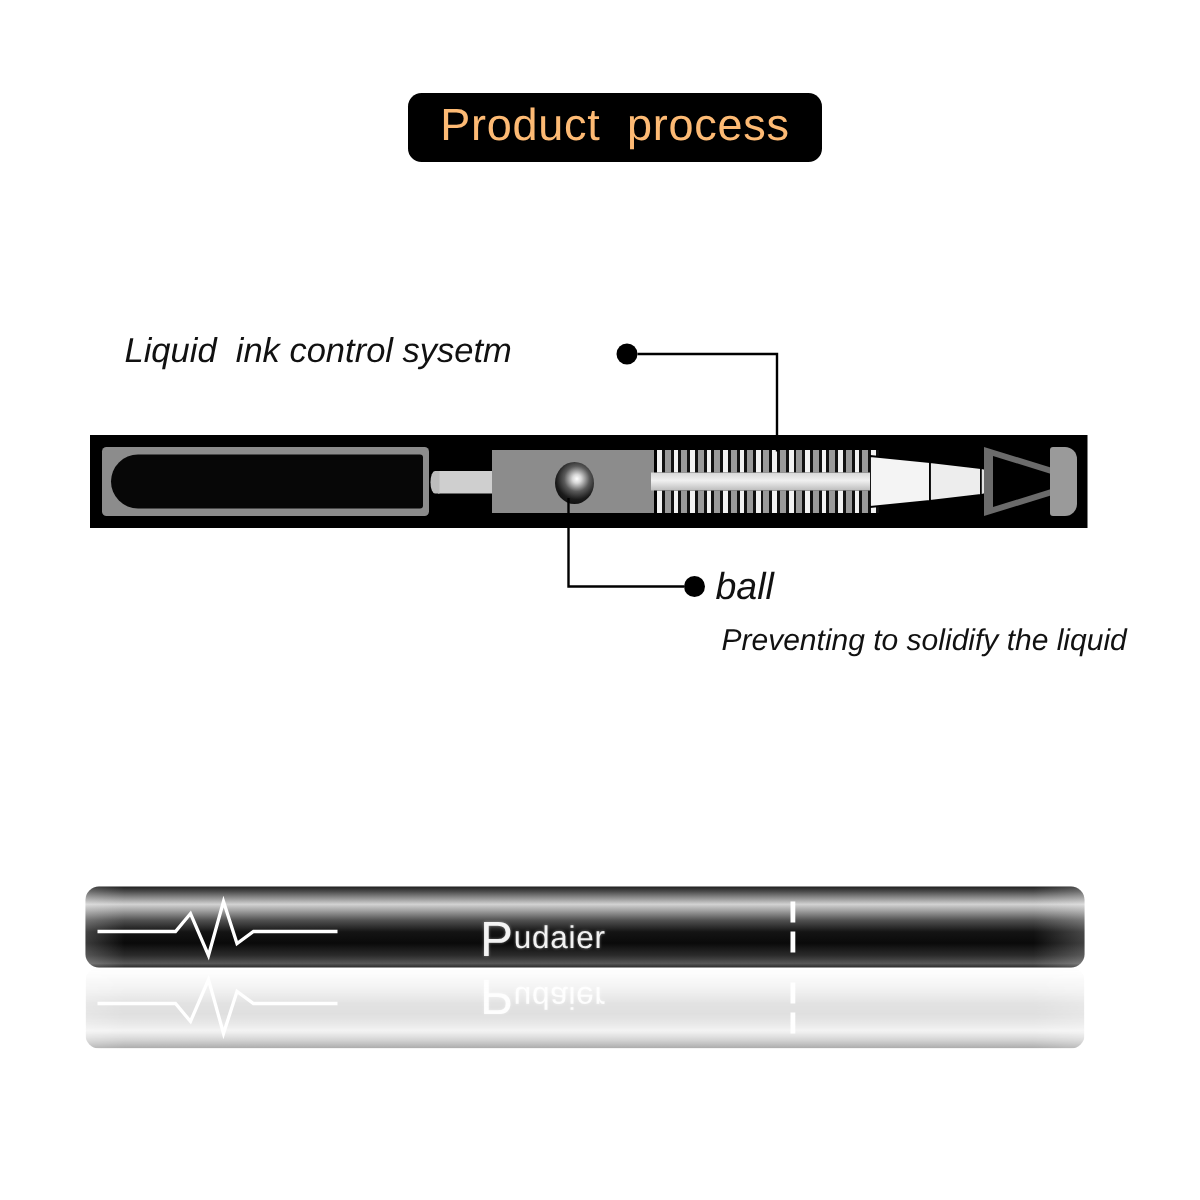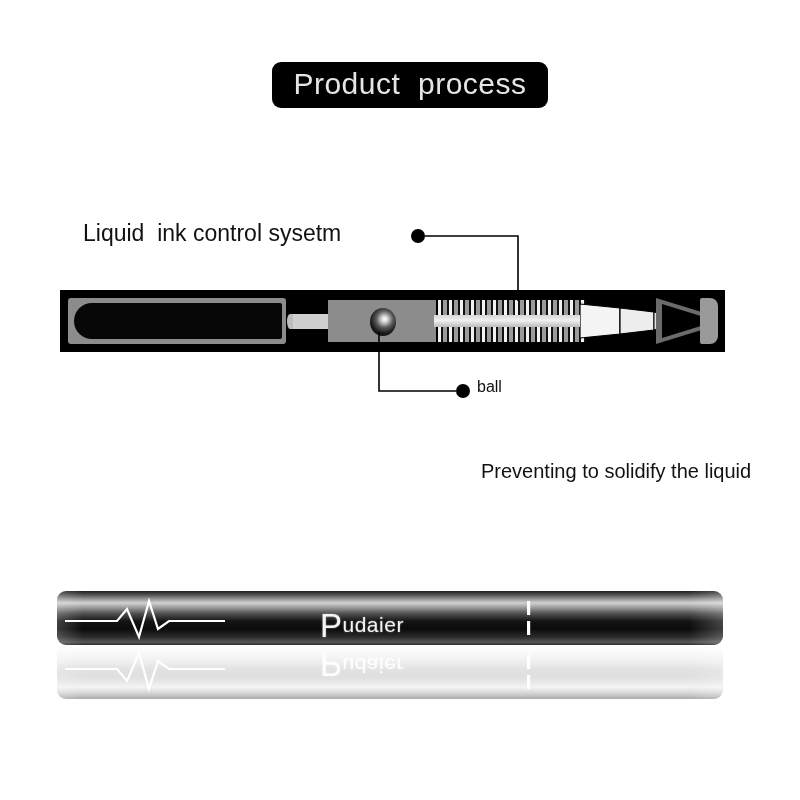--- a/index.html
+++ b/index.html
@@ -31,53 +31,53 @@
     top: 62px;
     width: 276px;
     height: 46px;
     background: #000000;
     border-radius: 9px;
     display: flex;
     align-items: center;
     justify-content: center;
   }
   .title-badge .title-text {
-    color: #e5e5e5;
+    color: #fdba74;
     font-size: 30px;
     font-weight: 400;
     letter-spacing: 0.5px;
     white-space: pre;
     line-height: 1;
     padding-bottom: 3px;
   }
 
   
   .callout-label {
     position: absolute;
     font-size: 22px;
     font-weight: 400;
     color: #111111;
     white-space: pre;
     line-height: 1.1;
+    font-style: italic;
   }
   #label-liquid {
     left: 83px;
     top: 221px;
     font-size: 23px;
   }
   #label-ball {
     left: 477px;
     top: 378px;
-    font-size: 16px;
+    font-size: 25px;
   }
   #label-preventing {
     left: 481px;
     top: 416px;
     font-size: 20px;
-    margin-top: 44px;
   }
 
   
   .leader-svg {
     position: absolute;
     left: 0; top: 0;
     width: 800px; height: 800px;
     pointer-events: none;
   }
 

